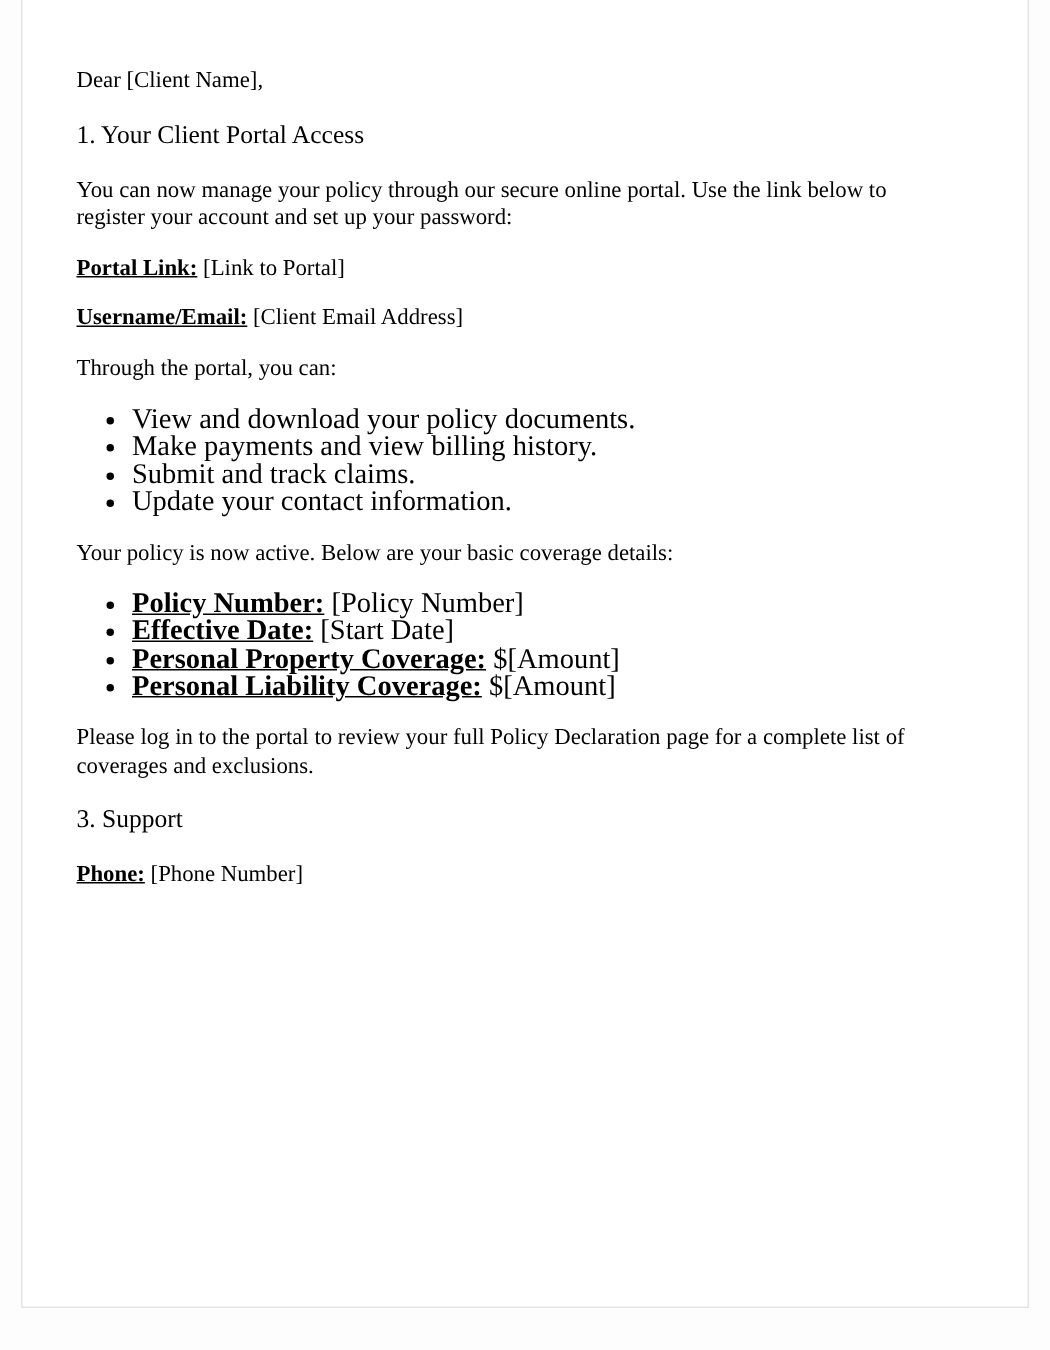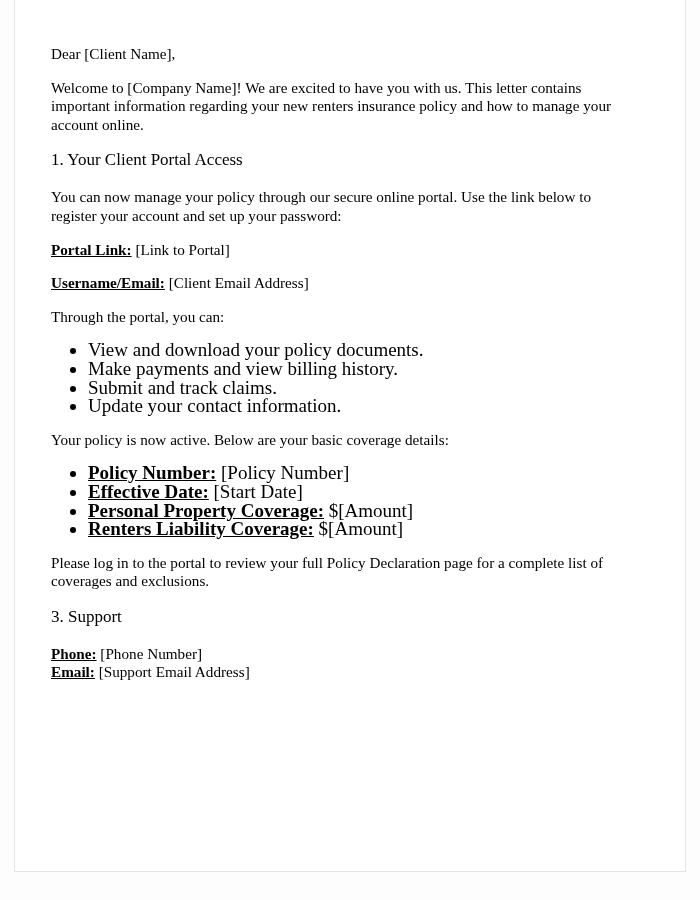--- a/index.html
+++ b/index.html
@@ -55,21 +55,20 @@
   .contact-block { margin: 0 0 15px 0; }
 </style>
 </head>
 <body>
 
 <div class="canvas">
   <div class="sheet">
 
     <p>Dear [Client Name],</p>
 
-    <p>Welcome to [Company Name]! We are excited to have you with us. This letter contains important information regarding your new renters insurance policy and how to manage your account online.</p>
 
     <h2>1. Your Client Portal Access</h2>
 
     <p>You can now manage your policy through our secure online portal. Use the link below to register your account and set up your password:</p>
 
     <p><strong>Portal Link:</strong><span> [Link to Portal]</span></p>
 
     <p><strong>Username/Email:</strong><span> [Client Email Address]</span></p>
 
     <p>Through the portal, you can:</p>
@@ -81,27 +80,26 @@
       <li>Update your contact information.</li>
     </ul>
 
 
     <p>Your policy is now active. Below are your basic coverage details:</p>
 
     <ul>
       <li><strong>Policy Number:</strong><span> [Policy Number]</span></li>
       <li><strong>Effective Date:</strong><span> [Start Date]</span></li>
       <li><strong>Personal Property Coverage:</strong><span> $[Amount]</span></li>
-      <li><strong>Renters Liability Coverage:</strong><span> $[Amount]</span></li>
+      <li><strong>Personal Liability Coverage:</strong><span> $[Amount]</span></li>
     </ul>
 
     <p>Please log in to the portal to review your full Policy Declaration page for a complete list of coverages and exclusions.</p>
 
     <h2>3. Support</h2>
 
 
     <div class="contact-block">
       <div class="contact-line"><strong>Phone:</strong><span> [Phone Number]</span></div>
-      <div class="contact-line"><strong>Email:</strong><span> [Support Email Address]</span></div>
     </div>
 
   </div>
 </div>
 
 </body></html>

